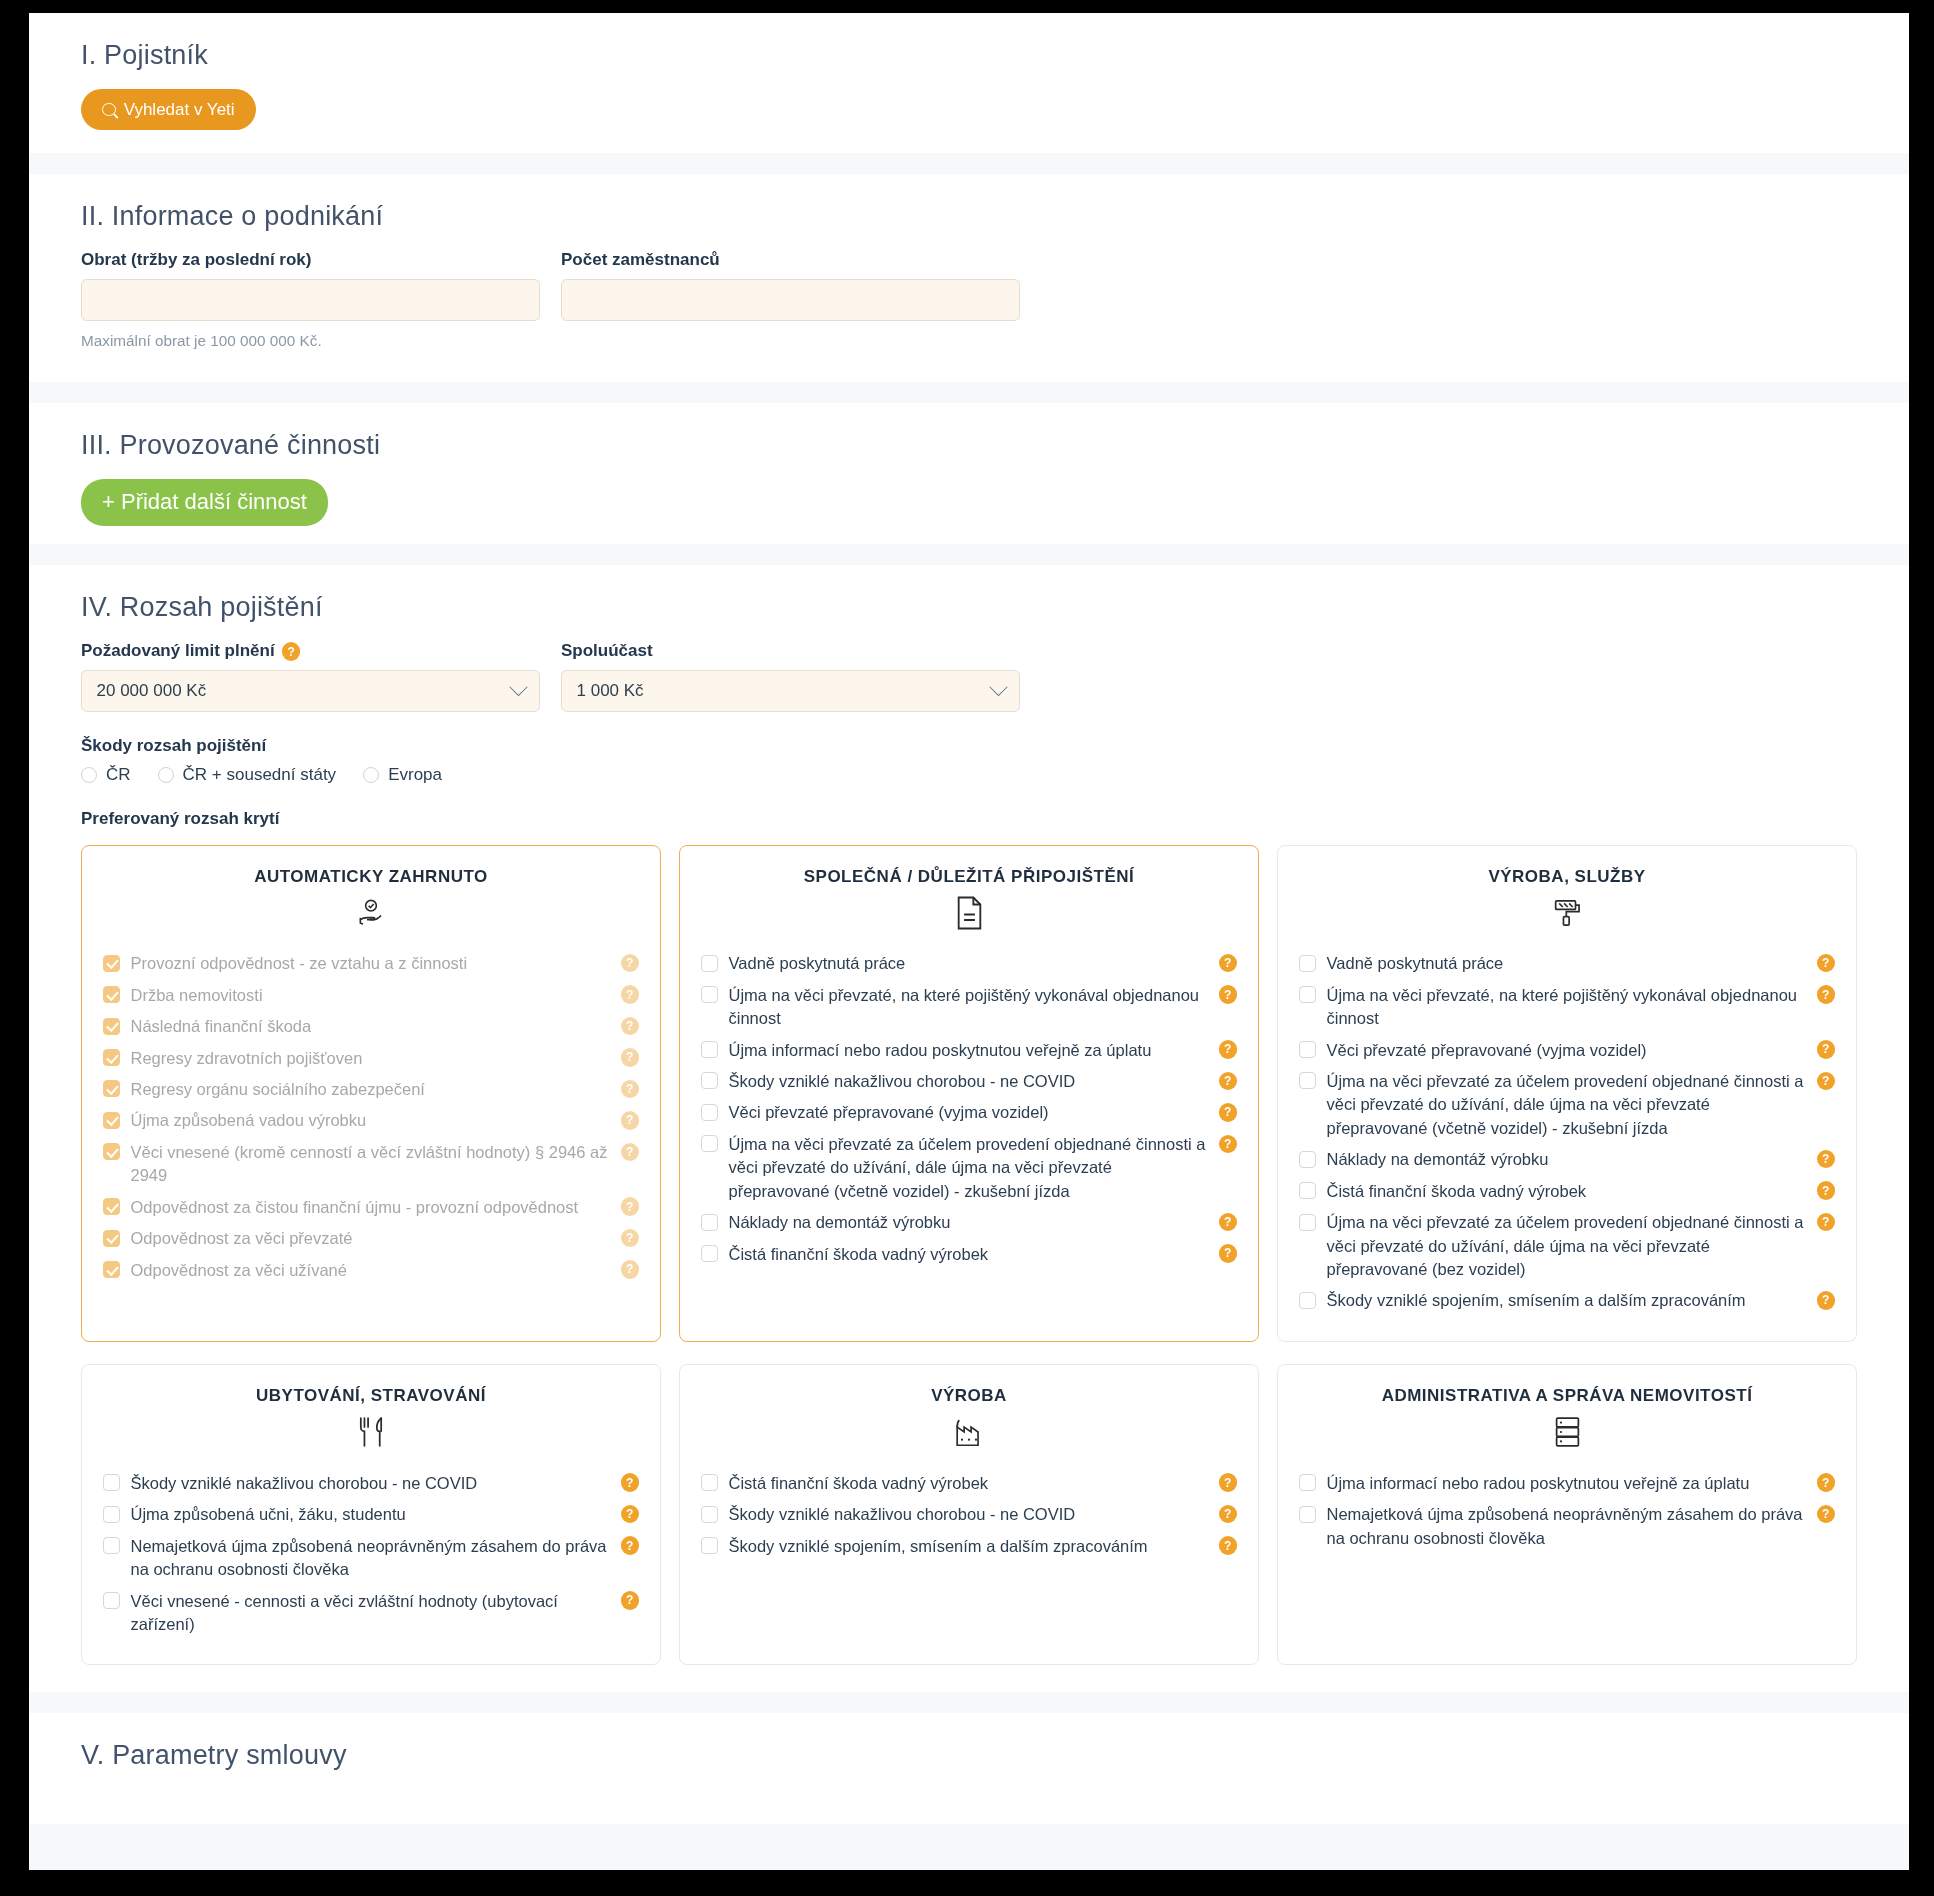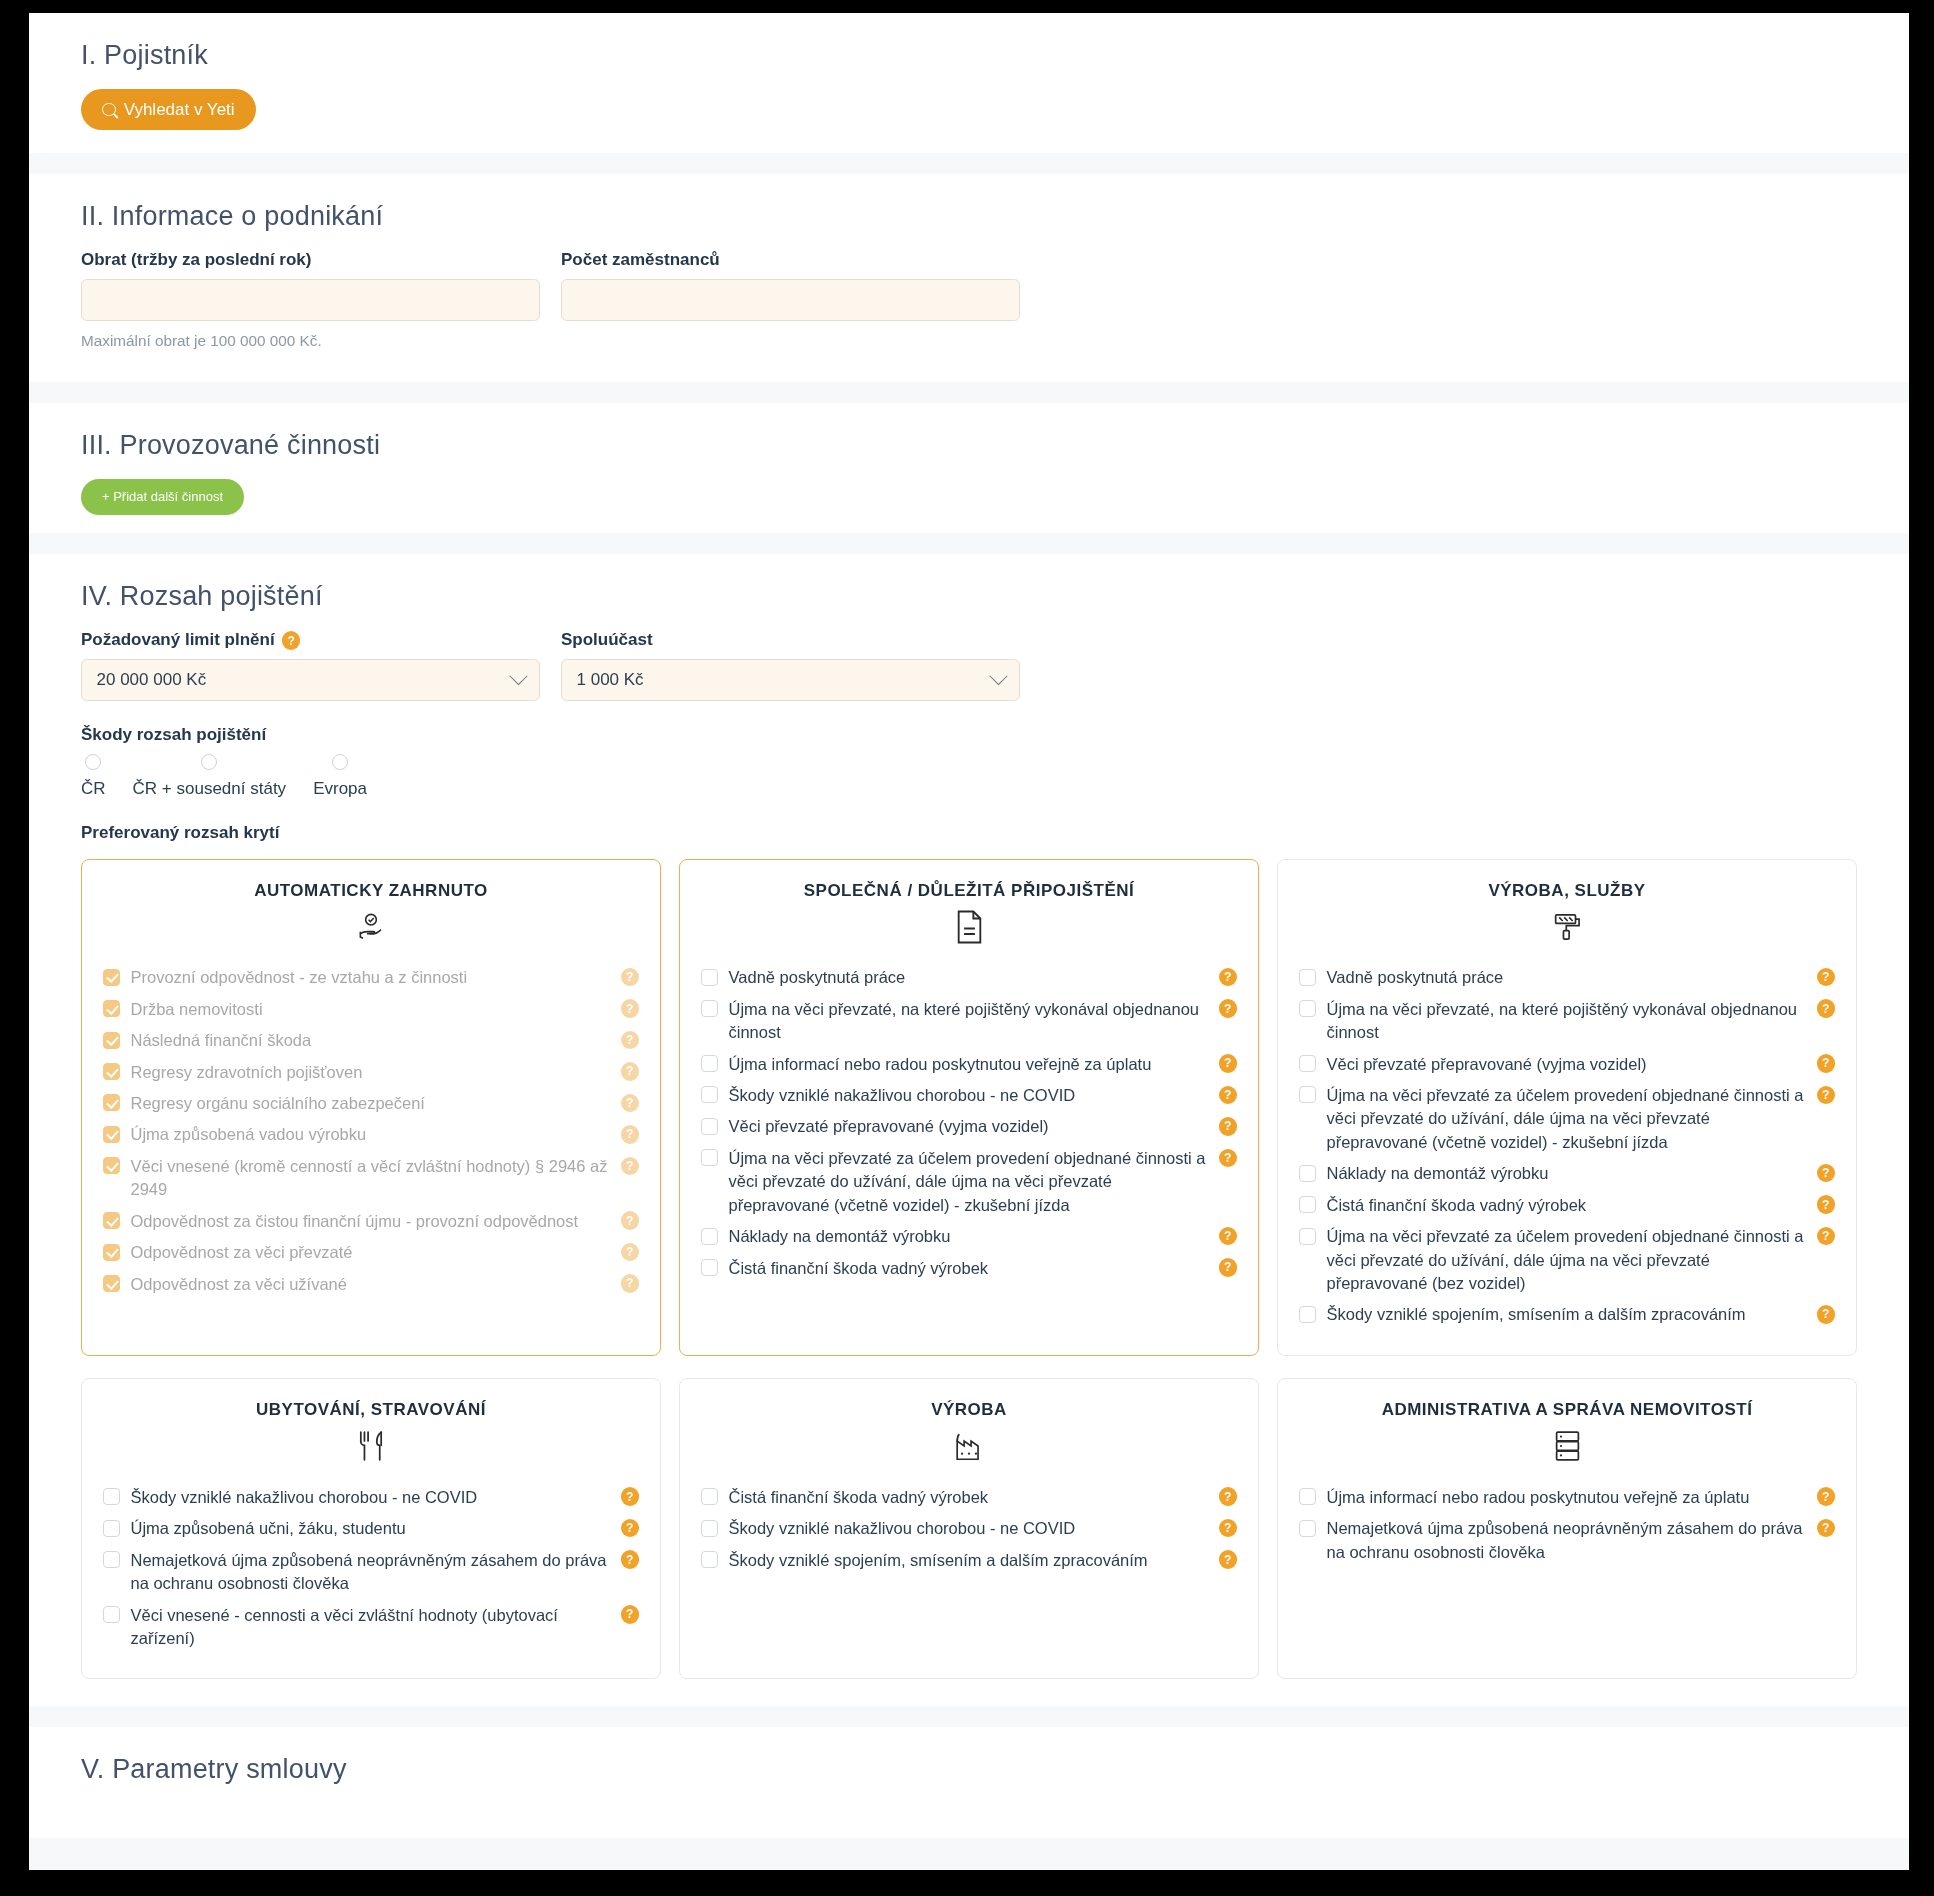--- a/index.html
+++ b/index.html
@@ -72,21 +72,21 @@
     padding:10.5px 21px;
     font-size:17px;
     font-family:"Liberation Sans", sans-serif;
     cursor:pointer;
   }
   .btn-green {
     display:inline-flex; align-items:center; gap:8px;
     background:#8bc34a; color:#fff;
     border:none; border-radius:22.6px;
     padding:10.5px 21px;
-    font-size:13px;
+    font-size:22px;
     font-family:"Liberation Sans", sans-serif;
     cursor:pointer;
   }
   .mag {
     width:13.7px;height:13.7px;border:1.9px solid #fff;border-radius:50%;
     position:relative;display:inline-block;
   }
   .mag::after{content:"";position:absolute;width:1.9px;height:6.4px;background:#fff;
     right:-2.4px;bottom:-4px;transform:rotate(-45deg);border-radius:1.6px;}
 
@@ -96,21 +96,21 @@
     padding:0 0 13px 0; text-align:left;
     border-bottom:1.6px solid #c9ced4;
   }
   table.act th.c { text-align:center; }
   table.act th.r { text-align:right; }
   table.act td { padding:21px 0 6.4px 0; font-size:17px; color:#2c3e50; }
   table.act td.c { text-align:center; }
   .total-b { font-weight:700; }
 
   .radios { display:flex; align-items:center; gap:27px; margin-top:3.2px; }
-  .radio { display:flex; align-items:center; gap:9px; cursor:pointer; font-size:17px;flex-direction:column; }
+  .radio { display:flex; align-items:center; gap:9px; cursor:pointer; font-size:17px; }
   .rdot {
     width:16px;height:16px;border-radius:50%;
     border:1.2px solid #cdd3da;background:#fff;flex:none;
   }
 
   .cards { display:flex; gap:18px; margin-top:16px;border-radius:6px; }
   .card {
     flex:1 1 0; min-width:0;
     border:1.2px solid #e8e8e8;
     border-radius:8px;

